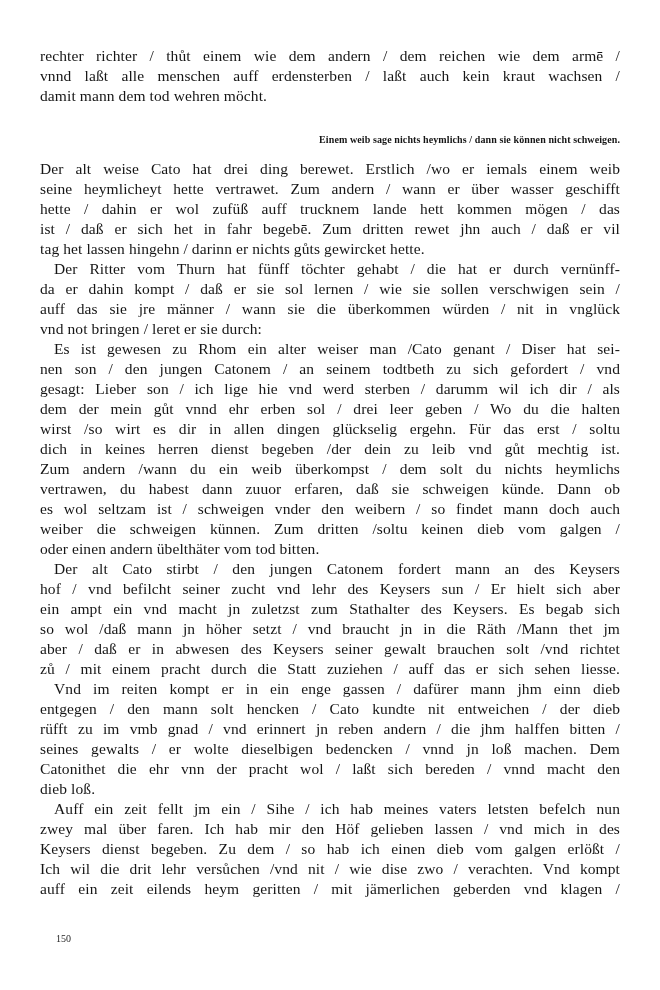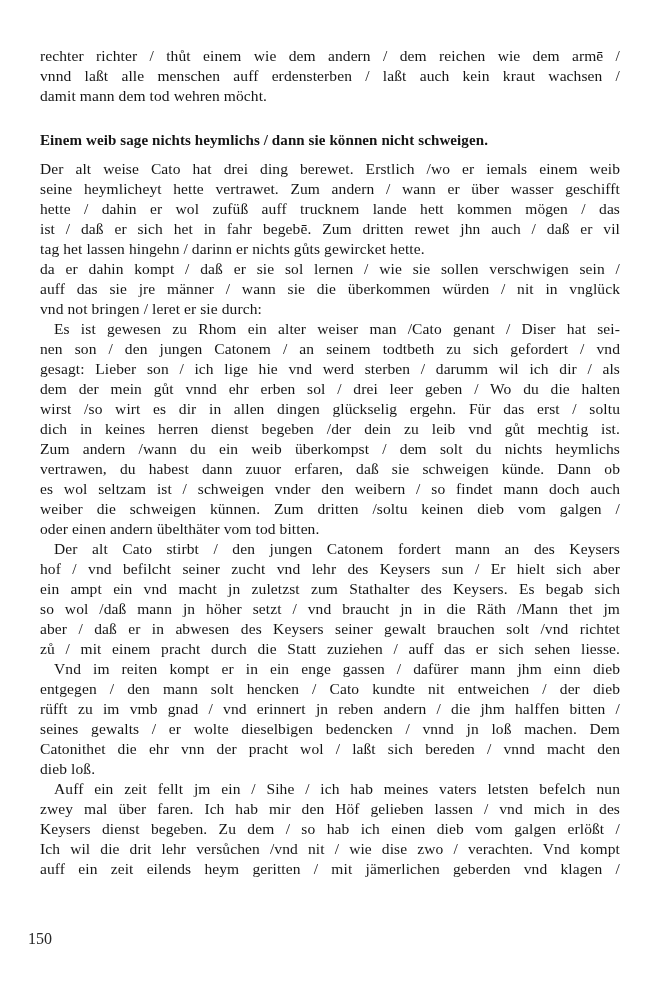--- a/index.html
+++ b/index.html
@@ -31,50 +31,51 @@
     text-align-last: justify;
     letter-spacing: 0.1px;
   }
   .line.last {
     text-align-last: left;
   }
   .line.indent {
     text-indent: 14px;
   }
   .heading {
-    font-size: 15px;
+    font-size: 10px;
     font-weight: bold;
-    text-align: left;
+    text-align: right;
     line-height: 20px;
     margin: 24px 0 9px 0;
     letter-spacing: 0.1px;
   }
   .page-number {
     position: absolute;
-    left: 28px;
+    left: 56px;
     top: 931px;
-    font-size: 16px;
+    font-size: 10px;
     line-height: 16px;
     color: #262626;
   }
 </style>
 </head>
 <body>
 
 <div class="page">
   <div class="text-block">
       <div class="line">rechter richter / thůt einem wie dem andern / dem reichen wie dem armē /</div>
       <div class="line">vnnd laßt alle menschen auff erdensterben / laßt auch kein kraut wachsen /</div>
       <div class="line last">damit mann dem tod wehren möcht.</div>
       <div class="heading">Einem weib sage nichts heymlichs / dann sie können nicht schweigen.</div>
       <div class="line">Der alt weise Cato hat drei ding berewet. Erstlich /wo er iemals einem weib</div>
       <div class="line">seine heymlicheyt hette vertrawet. Zum andern / wann er über wasser geschifft</div>
       <div class="line">hette / dahin er wol zufüß auff trucknem lande hett kommen mögen / das</div>
       <div class="line">ist / daß er sich het in fahr begebē. Zum dritten rewet jhn auch / daß er vil</div>
       <div class="line last">tag het lassen hingehn / darinn er nichts gůts gewircket hette.</div>
+      <div class="line indent">Der Ritter vom Thurn hat fünff töchter gehabt / die hat er durch vernünff-</div>
       <div class="line">da er dahin kompt / daß er sie sol lernen / wie sie sollen verschwigen sein /</div>
       <div class="line">auff das sie jre männer / wann sie die überkommen würden / nit in vnglück</div>
       <div class="line last">vnd not bringen / leret er sie durch:</div>
       <div class="line indent">Es ist gewesen zu Rhom ein alter weiser man /Cato genant / Diser hat sei-</div>
       <div class="line">nen son / den jungen Catonem / an seinem todtbeth zu sich gefordert / vnd</div>
       <div class="line">gesagt: Lieber son / ich lige hie vnd werd sterben / darumm wil ich dir / als</div>
       <div class="line">dem der mein gůt vnnd ehr erben sol / drei leer geben / Wo du die halten</div>
       <div class="line">wirst /so wirt es dir in allen dingen glückselig ergehn. Für das erst / soltu</div>
       <div class="line">dich in keines herren dienst begeben /der dein zu leib vnd gůt mechtig ist.</div>
       <div class="line">Zum andern /wann du ein weib überkompst / dem solt du nichts heymlichs</div>

